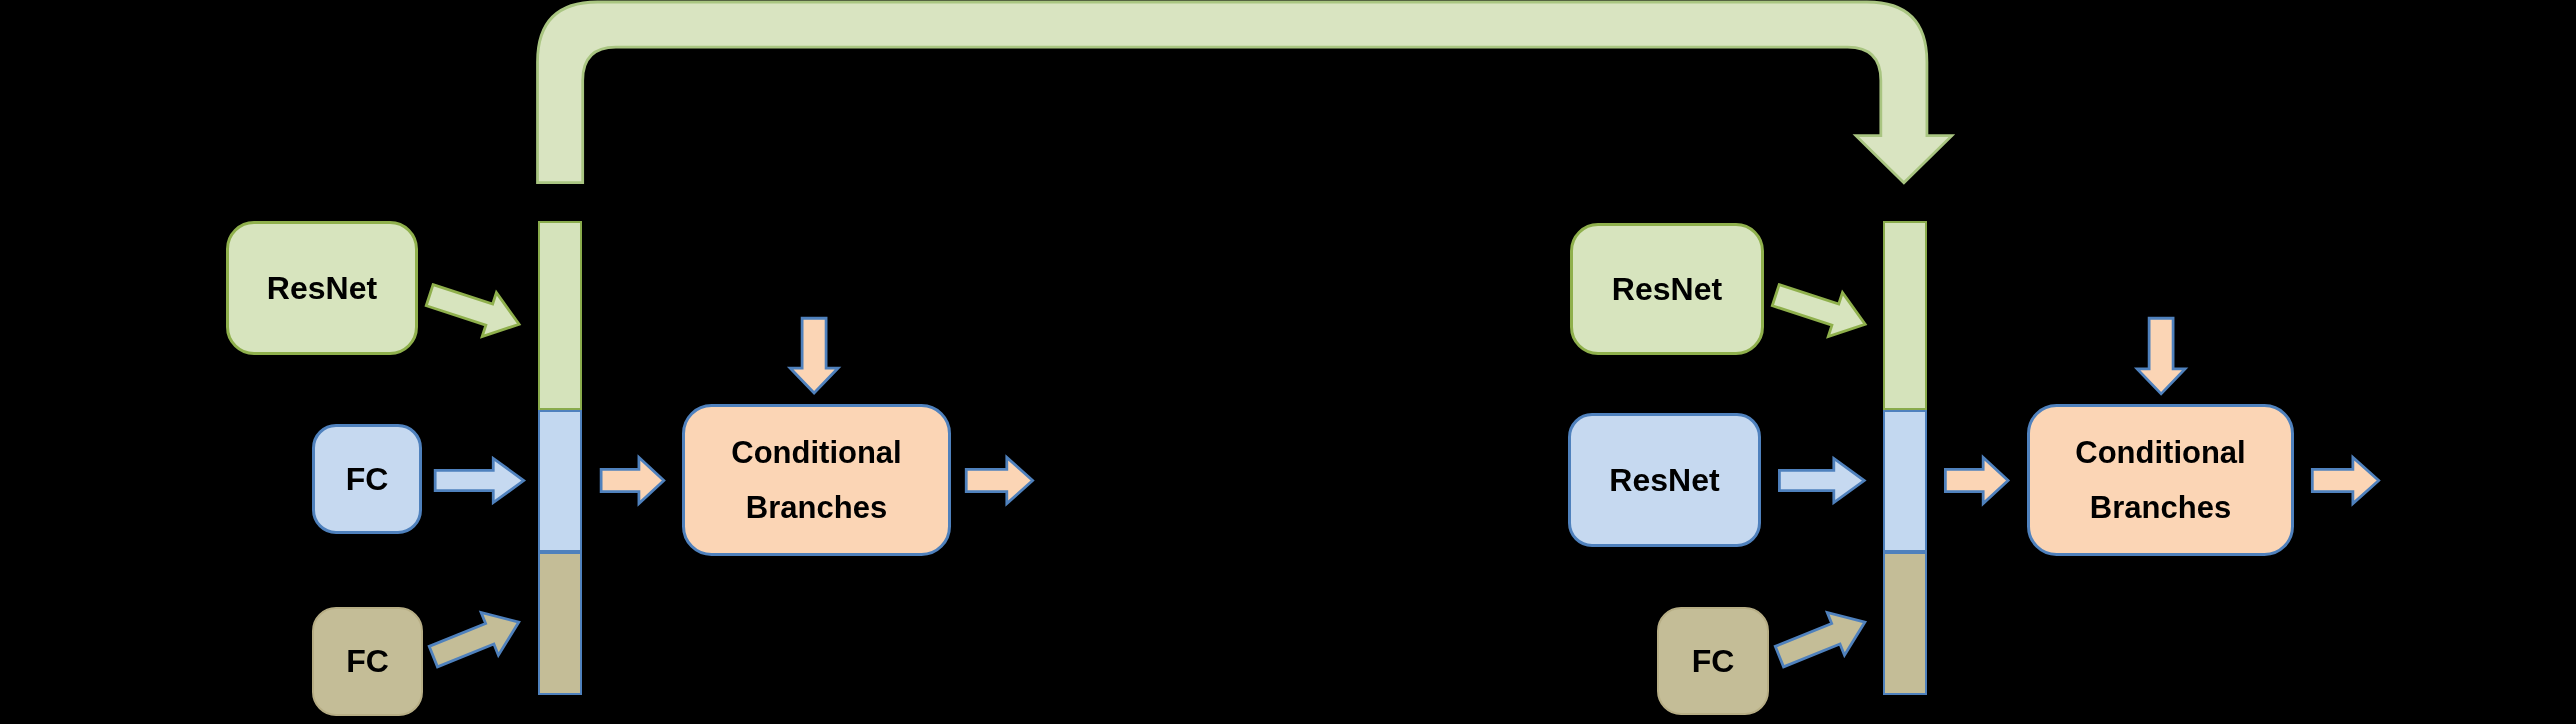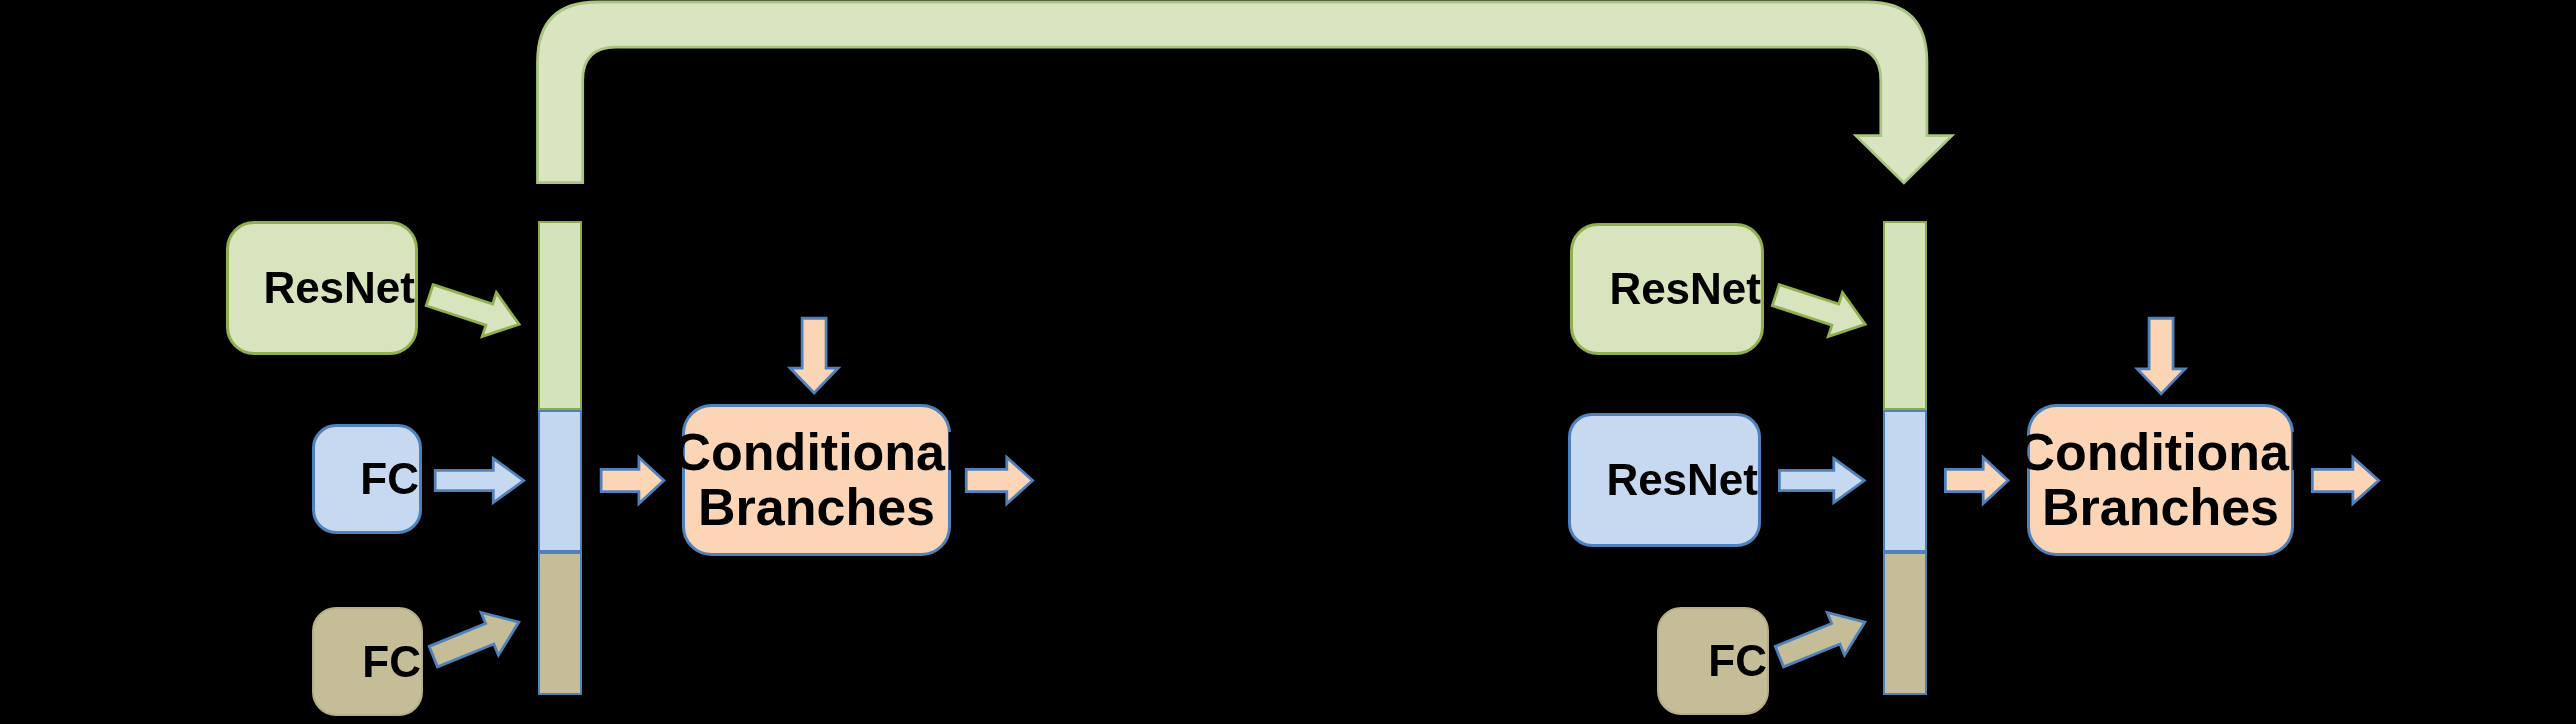--- a/index.html
+++ b/index.html
@@ -21,22 +21,22 @@
 
   .node{
     position:absolute;box-sizing:border-box;
     display:flex;align-items:center;justify-content:center;
     color:#000;font-weight:bold;text-align:center;
   }
   .node-green{background:#D7E4BE;border:3.7px solid #8FB04C;border-radius:28px;}
   .node-blue{background:#C6D9F0;border:3.7px solid #4F81BD;border-radius:24px;}
   .node-tan{background:#C4BD97;border:2.8px solid #B7AE85;border-radius:24px;}
   .node-peach{background:#FBD5B5;border:3.7px solid #4F81BD;border-radius:29.5px;}
-  .lbl-big{font-size:44px;justify-content:flex-end;}
-  .lbl-module{font-size:52px;line-height:55px;padding:0 11px;}
+  .lbl-big{font-size:32px;}
+  .lbl-module{font-size:31px;line-height:55px;padding:0 11px;}
 
   .barseg{position:absolute;box-sizing:border-box;}
   .seg-green{background:#D5E3BB;border:2.8px solid #89AB4C;}
   .seg-blue{background:#C3D8F0;border:2.8px solid #4F81BD;}
   .seg-tan{background:#C4BD97;border:2.8px solid #4F81BD;}
 </style>
 </head>
 <body>
 
 <div class="stage">

